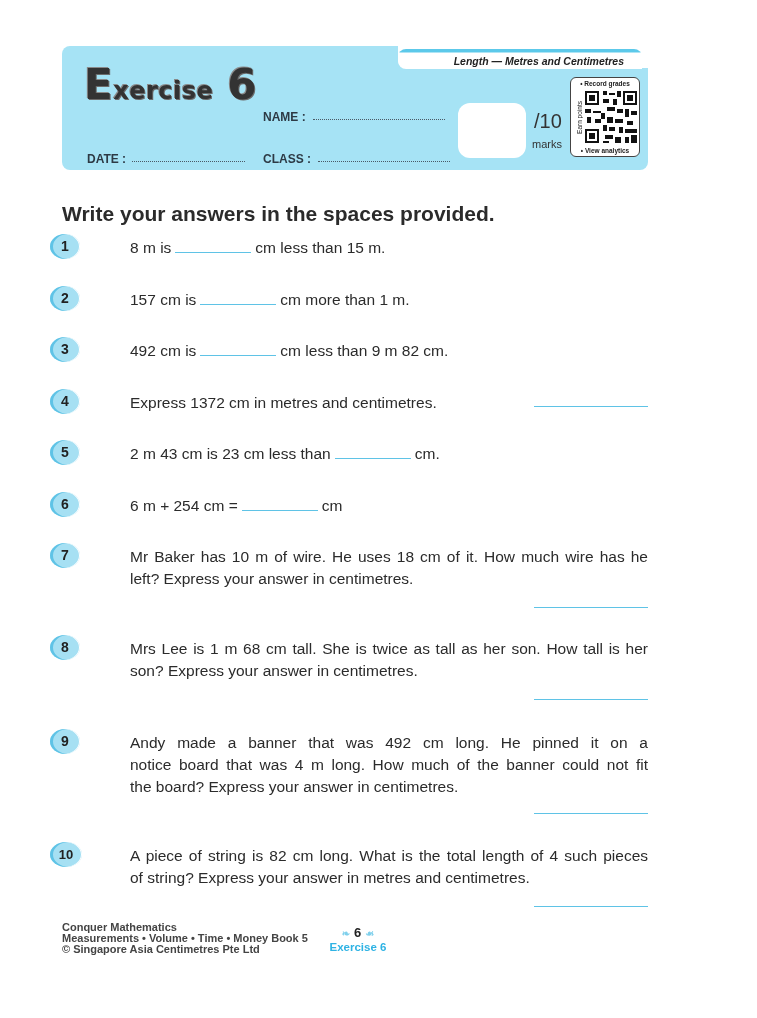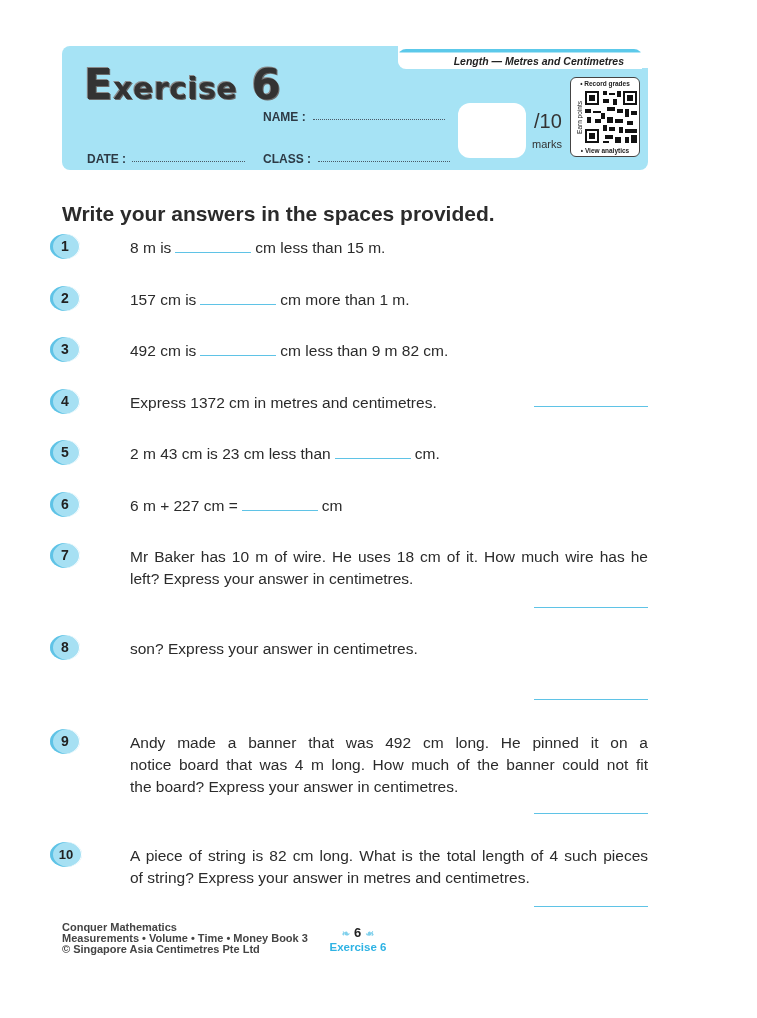--- a/index.html
+++ b/index.html
@@ -22,21 +22,21 @@
     font-style: italic; font-weight: bold; font-size: 10.5px; color: #222;
     text-align: right; padding: 6px 18px 3px 0;
   }
   .exercise-title {
     position: absolute; left: 84px; top: 60px;
     font-family: "DejaVu Sans", sans-serif; font-weight: bold; color: #333;
     text-shadow: 1px 1px 0 #6b6b6b, -1px -1px 0 #8a8a8a;
     letter-spacing: 0.5px;
   }
   .exercise-title .big-e { font-size: 42px; }
-  .exercise-title .rest { font-size: 30px; }
+  .exercise-title .rest { font-size: 24px; }
   .exercise-title .num { font-size: 42px; margin-left: 14px; }
 
   .field-label {
     position: absolute; font-size: 12px; font-weight: bold; color: #2d3a45;
   }
   .field-line {
     position: absolute; border-bottom: 1px dotted #4a5a66; height: 1px;
   }
   .marks-box {
     position: absolute; left: 458px; top: 103px; width: 68px; height: 55px;
@@ -204,36 +204,37 @@
 <div class="q" style="top:443px;">
   <div class="q-badge">5</div>
   <div class="q-text">
     <span>2 m 43 cm is 23 cm less than</span><span class="blank"></span><span>cm.</span>
   </div>
 </div>
 
 <div class="q" style="top:495px;">
   <div class="q-badge">6</div>
   <div class="q-text">
-    <span>6 m + 227 cm =</span><span class="blank"></span><span>cm</span>
+    <span>6 m + 254 cm =</span><span class="blank"></span><span>cm</span>
   </div>
 </div>
 
 <div class="q" style="top:546px;">
   <div class="q-badge">7</div>
   <div class="q-text">
     <div style="text-align:justify; text-align-last:justify;">Mr Baker has 10 m of wire. He uses 18 cm of it. How much wire has he</div>
     <div>left? Express your answer in centimetres.</div>
   </div>
 </div>
 <div class="answer-line" style="top:607px;"></div>
 
 <div class="q" style="top:638px;">
   <div class="q-badge">8</div>
   <div class="q-text">
+    <div style="text-align:justify; text-align-last:justify;">Mrs Lee is 1 m 68 cm tall. She is twice as tall as her son. How tall is her</div>
     <div>son? Express your answer in centimetres.</div>
   </div>
 </div>
 <div class="answer-line" style="top:699px;"></div>
 
 <div class="q" style="top:732px;">
   <div class="q-badge">9</div>
   <div class="q-text">
     <div style="text-align:justify; text-align-last:justify;">Andy made a banner that was 492 cm long. He pinned it on a</div>
     <div style="text-align:justify; text-align-last:justify;">notice board that was 4 m long. How much of the banner could not fit</div>
@@ -246,21 +247,21 @@
   <div class="q-badge two">10</div>
   <div class="q-text">
     <div style="text-align:justify; text-align-last:justify;">A piece of string is 82 cm long. What is the total length of 4 such pieces</div>
     <div>of string? Express your answer in metres and centimetres.</div>
   </div>
 </div>
 <div class="answer-line" style="top:906px;"></div>
 
 <div class="footer-left">
   <div>Conquer Mathematics</div>
-  <div>Measurements • Volume • Time • Money Book 3</div>
+  <div>Measurements • Volume • Time • Money Book 5</div>
   <div>© Singapore Asia Centimetres Pte Ltd</div>
 </div>
 <div class="footer-center">
   <div class="page-num">
     <span class="deco">❧</span><span>6</span><span class="deco">☙</span>
   </div>
   <div class="page-ex">Exercise 6</div>
 </div>
 
 </body></html>

